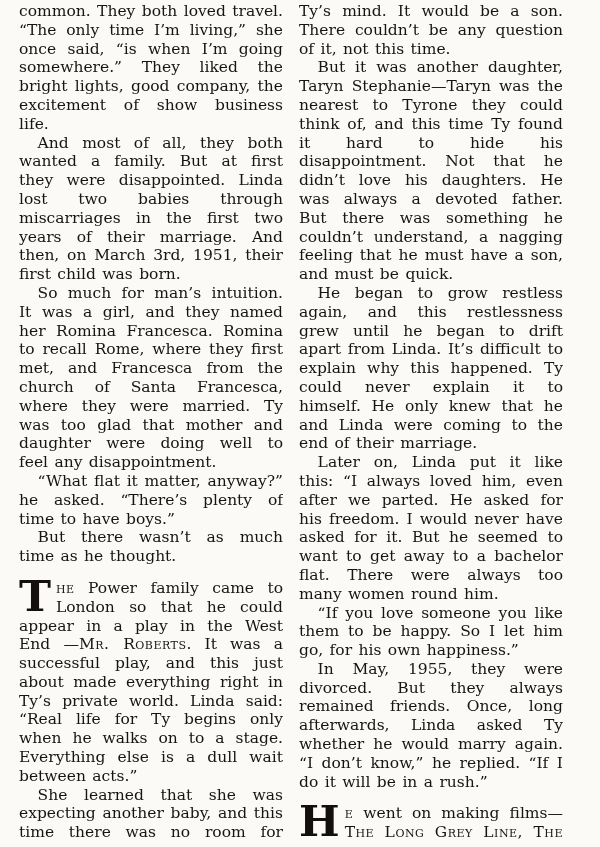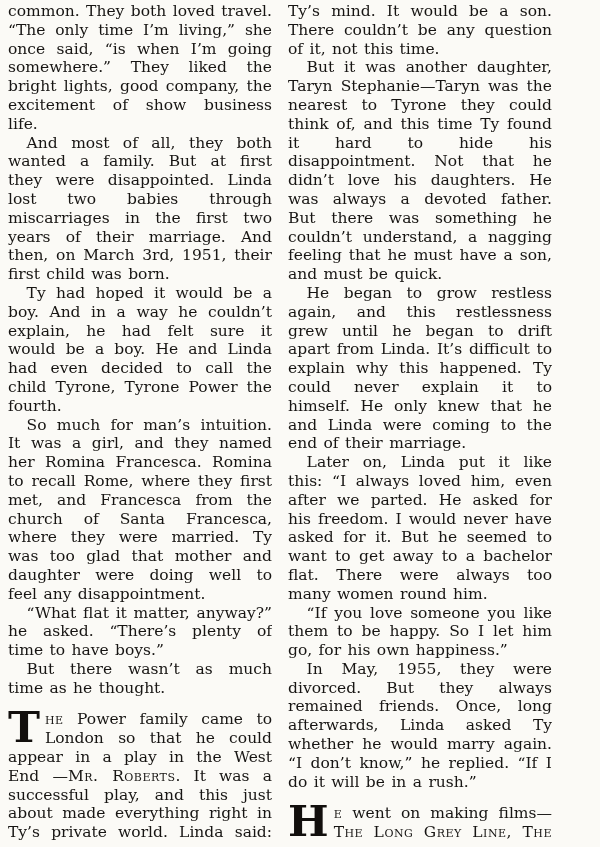--- a/index.html
+++ b/index.html
@@ -16,20 +16,21 @@
     height: 847px;
     padding: 2px 8px 4px 8px;
     background: #fbfaf6;
     color: #171513;
     font-family: "DejaVu Serif", "Liberation Serif", serif;
     font-size: 15.5px;
     line-height: 18.8px;
     display: flex;
     gap: 16px;
     overflow: hidden;
+    margin-left: 11px;
   }
   .col {
     flex: 1 1 0;
     min-width: 0;
     text-align: justify;
     overflow: hidden;
   }
   .col p {
     margin: 0;
     padding: 0;
@@ -51,21 +52,20 @@
     letter-spacing: 0.5px;
   }
 </style>
 </head>
 <body>
 
 <div class="page">
   <div class="col">
       <p><span>common.  They both loved travel. “The only time I’m living,” she once said, “is when I’m going somewhere.”  They liked the bright lights, good company, the excitement of show business life.</span></p>
       <p class="indent"><span>And most of all, they both wanted a family.  But at first they were disappointed.  Linda lost two babies through miscarriages in the first two years of their marriage.  And then, on March 3rd, 1951, their first child was born.</span></p>
-      <p class="indent"><span>Ty had hoped it would be a boy.  And in a way he couldn’t explain, he had felt sure it would be a boy.  He and Linda had even decided to call the child Tyrone, Tyrone Power the fourth.</span></p>
       <p class="indent"><span>So much for man’s intuition. It was a girl, and they named her Romina Francesca.  Romina to recall Rome, where they first met, and Francesca from the church of Santa Francesca, where they were married.  Ty was too glad that mother and daughter were doing well to feel any disappointment.</span></p>
       <p class="indent"><span>“What flat it matter, anyway?” he asked.  “There’s plenty of time to have boys.”</span></p>
       <p class="indent"><span>But there wasn’t as much time as he thought.</span></p>
       <p class="section"><span class="dropcap">T</span><span class="smallcaps">he</span><span> Power family came to London so that he could appear in a play in the West End —</span><span class="smallcaps">Mr. Roberts</span><span>.  It was a successful play, and this just about made everything right in Ty’s private world.  Linda said: “Real life for Ty begins only when he walks on to a stage.  Everything else is a dull wait between acts.”</span></p>
       <p class="indent"><span>She learned that she was expecting another baby, and this time there was no room for doubt in</span></p>
     </div>
   <div class="col">
       <p><span>Ty’s mind.  It would be a son. There couldn’t be any question of it, not this time.</span></p>
       <p class="indent"><span>But it was another daughter, Taryn Stephanie—Taryn was the nearest to Tyrone they could think of, and this time Ty found it hard to hide his disappointment.  Not that he didn’t love his daughters. He was always a devoted father. But there was something he couldn’t understand, a nagging feeling that he must have a son, and must be quick.</span></p>
       <p class="indent"><span>He began to grow restless again, and this restlessness grew until he began to drift apart from Linda. It’s difficult to explain why this happened.  Ty could never explain it to himself.  He only knew that he and Linda were coming to the end of their marriage.</span></p>

